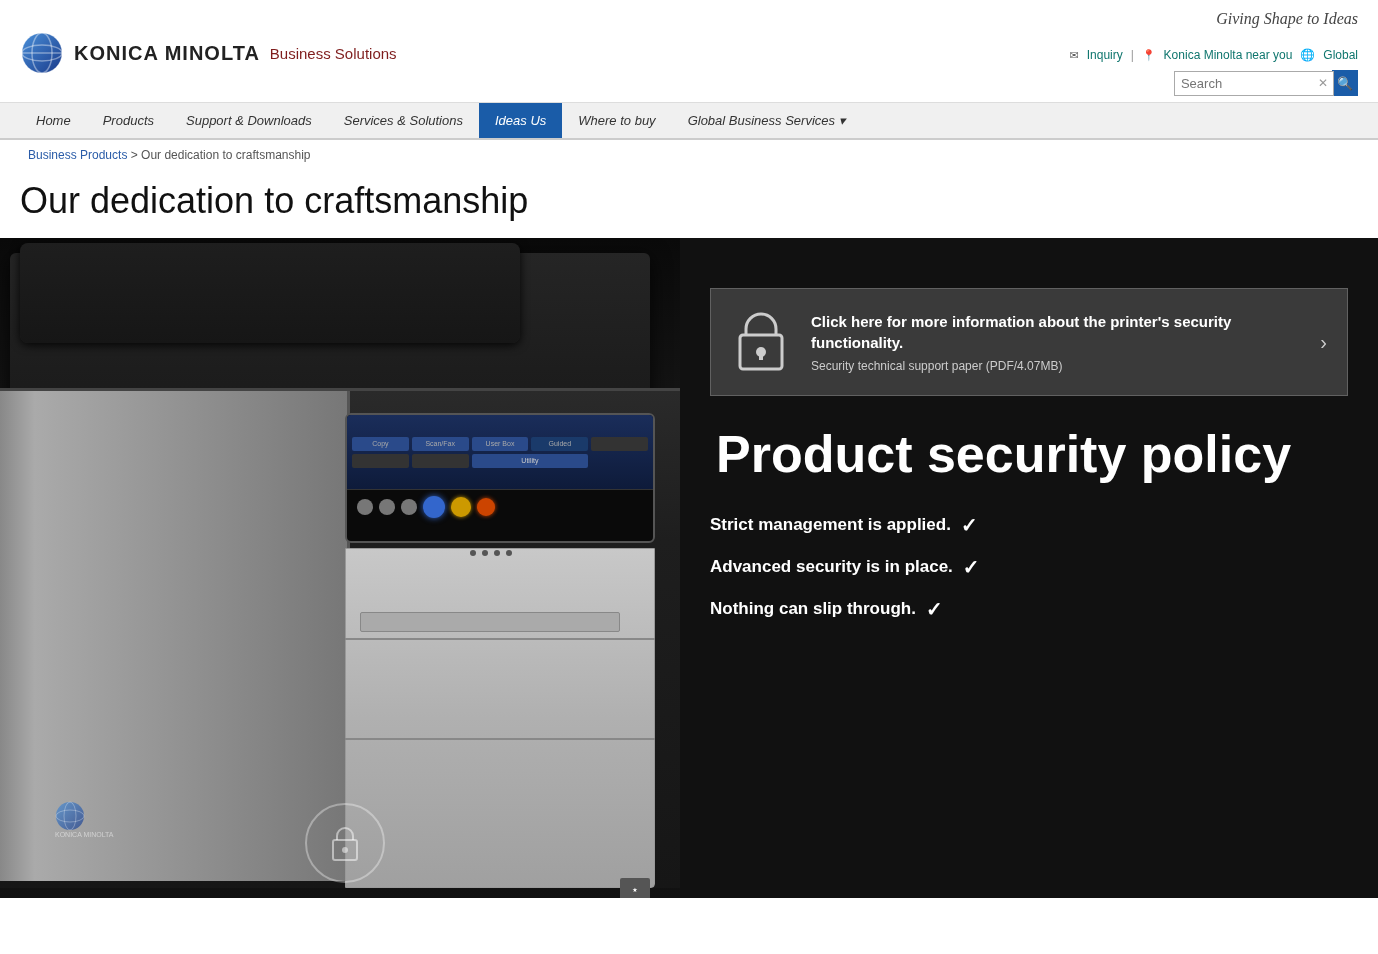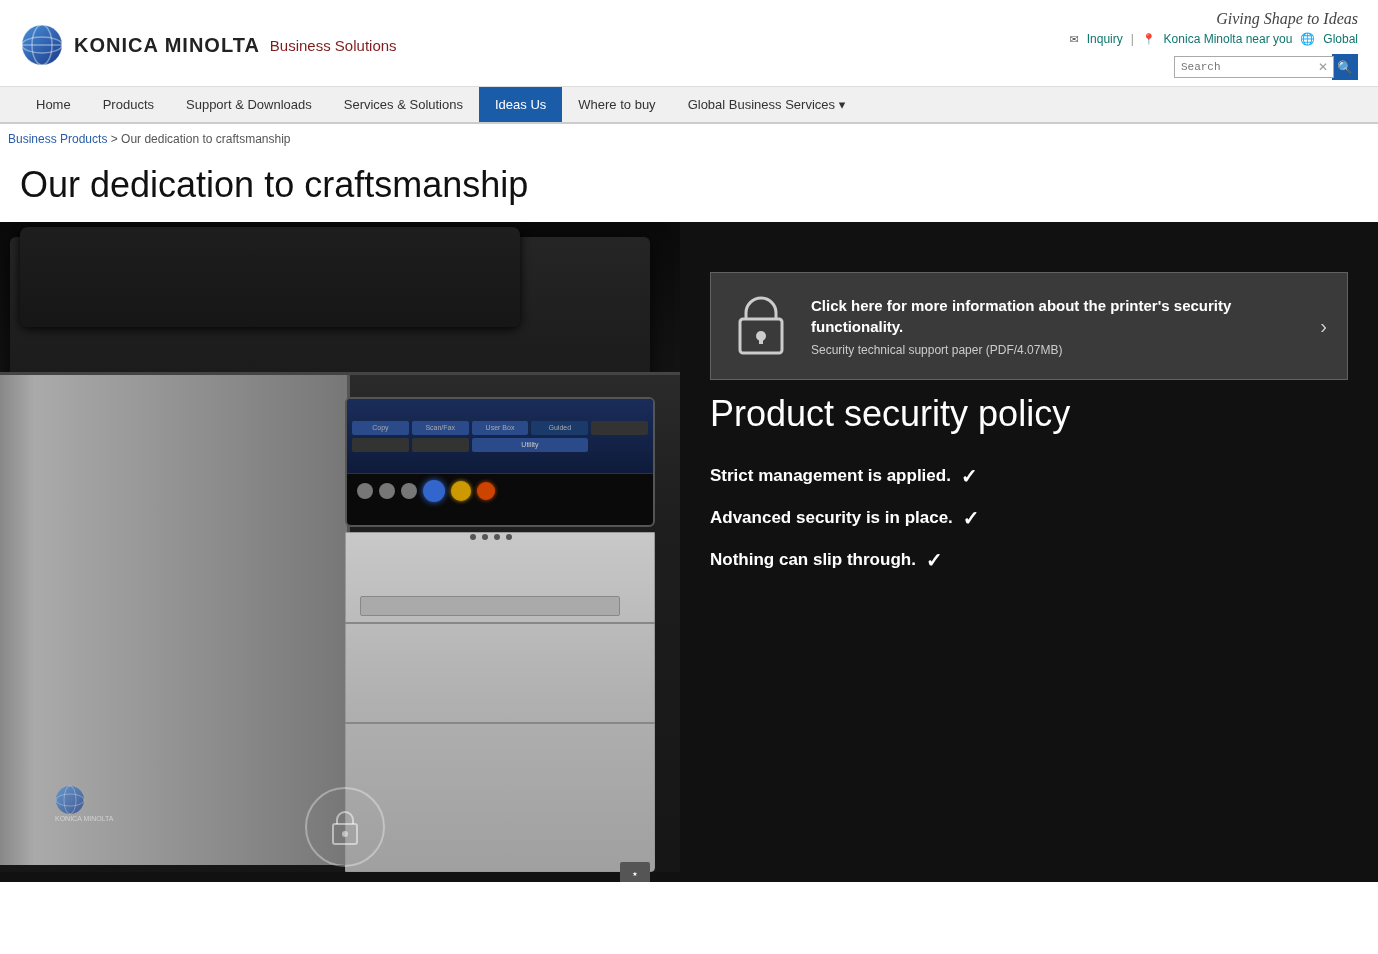--- a/index.html
+++ b/index.html
@@ -90,39 +90,40 @@
       justify-content: center;
     }
 
     
     #nav-bar {
       background: #f0f0f0;
       border-bottom: 2px solid #ccc;
       display: flex;
       align-items: stretch;
       padding: 0 20px;
+      font-style: italic;
     }
     .nav-item {
       padding: 10px 16px;
       font-size: 13px;
       color: #333;
       cursor: pointer;
       text-decoration: none;
       display: flex;
       align-items: center;
       white-space: nowrap;
     }
     .nav-item.active {
       background: #1a5ca8;
       color: #fff;
     }
 
     
     #breadcrumb {
-      padding: 8px 8px;
+      padding: 8px 28px;
       font-size: 12px;
       color: #555;
     }
     #breadcrumb a {
       color: #2a5ca8;
       text-decoration: none;
     }
 
     
     #page-title-area {
@@ -148,21 +149,21 @@
       height: 100%;
       position: relative;
       flex-shrink: 0;
     }
 
     #content-right {
       flex: 1;
       padding: 20px 30px;
       display: flex;
       flex-direction: column;
-      gap: 4px;
+      gap: 20px;
     }
 
     
     #security-card {
       background: rgba(100,100,100,0.5);
       border: 1px solid rgba(255,255,255,0.2);
       padding: 18px 20px;
       display: flex;
       align-items: center;
       gap: 20px;
@@ -192,25 +193,26 @@
     }
     .arrow-right {
       color: #ccc;
       font-size: 20px;
       flex-shrink: 0;
     }
 
     
     #policy-section { margin-top: 10px; }
     #policy-title {
-      font-size: 36px;
+      font-size: 52px;
       color: #fff;
-      font-weight: normal;
+      font-weight: bold;
       line-height: 1.1;
       margin-bottom: 30px;
+      margin-left: 6px;
     }
     .policy-item {
       display: flex;
       align-items: center;
       gap: 10px;
       margin-bottom: 18px;
     }
     .policy-text {
       font-size: 17px;
       color: #fff;
@@ -239,34 +241,34 @@
       <ellipse cx="22" cy="22" rx="10" ry="20" fill="none" stroke="rgba(255,255,255,0.4)" stroke-width="1.5"></ellipse>
       <ellipse cx="22" cy="22" rx="20" ry="8" fill="none" stroke="rgba(255,255,255,0.4)" stroke-width="1.5"></ellipse>
       <line x1="2" y1="22" x2="42" y2="22" stroke="rgba(255,255,255,0.4)" stroke-width="1.5"></line>
       <ellipse cx="22" cy="22" rx="20" ry="20" fill="none" stroke="rgba(255,255,255,0.3)" stroke-width="1"></ellipse>
     </svg>
     <span id="logo-text">KONICA MINOLTA</span>
     <a href="#" id="business-solutions-link">Business Solutions</a>
   </div>
 
   <div id="top-right">
-    <div style="display:flex; align-items:center; gap:12px; margin-bottom:0;">
+    <div style="display:flex; align-items:center; gap:12px; margin-bottom:16px;">
       <span id="tagline">Giving Shape to Ideas</span>
     </div>
     <div id="top-links">
       <span style="font-size:11px;">✉</span>
       <a href="#">Inquiry</a>
       <span class="separator">|</span>
       <span style="font-size:11px;">📍</span>
       <a href="#">Konica Minolta near you</a>
       <span>🌐</span>
       <a href="#">Global</a>
     </div>
     <div id="search-area">
-      <input type="text" id="search-input" style="width: 160px; padding: 4px 6px; border: 1px solid rgb(170, 170, 170); font-size: 11px; color: #0f172a; font-family: Liberation Mono, monospace;" placeholder="Search">
+      <input type="text" id="search-input" style="width: 160px; padding: 4px 6px; border: 1px solid rgb(170, 170, 170); font-size: 13px; color: #0f172a;" placeholder="Search">
       <span id="search-clear" style="margin-left:-20px; color:#999; cursor:pointer; font-size:12px; position:relative; z-index:1;">✕</span>
       <button id="search-btn" style="width:26px; height:26px; background:#1a5ca8; border:none; cursor:pointer; color:white; font-size:13px;">🔍</button>
     </div>
   </div>
 </div>
 
 <div id="nav-bar">
   <a class="nav-item" href="#">Home</a>
   <a class="nav-item" href="#">Products</a>
   <a class="nav-item" href="#">Support &amp; Downloads</a>

